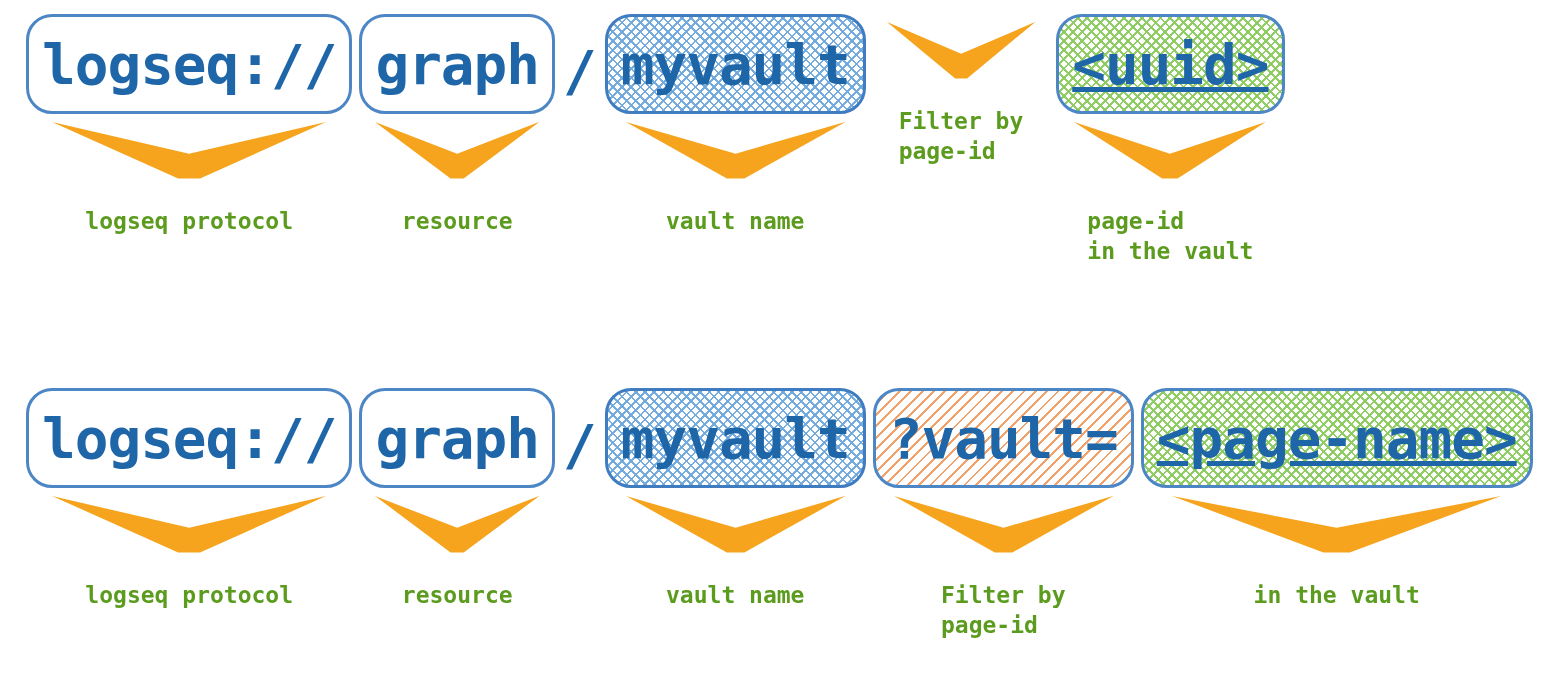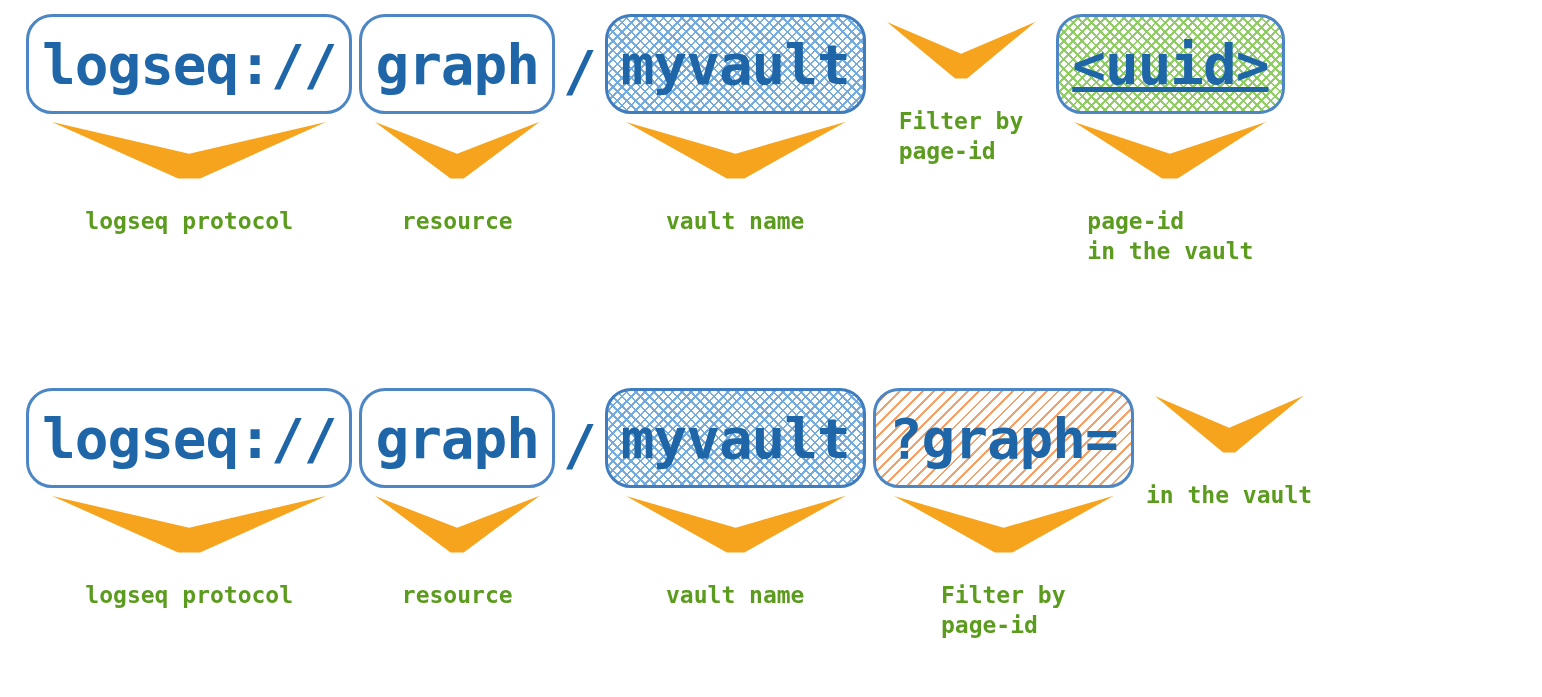--- a/index.html
+++ b/index.html
@@ -177,31 +177,32 @@
     <svg class="chevron" viewBox="0 0 100 34" preserveAspectRatio="none">
         <polygon points="0,0 46,32 54,32 100,0 50,18"></polygon>
       </svg>
     <div class="label">
       <div>vault name</div>
       <div></div>
     </div>
   </div>
 
   <div class="segment">
-    <div class="box hatch-orange">?graph=</div>
+    <div class="box hatch-orange">?vault=</div>
     <svg class="chevron" viewBox="0 0 100 34" preserveAspectRatio="none">
         <polygon points="0,0 46,32 54,32 100,0 50,18"></polygon>
       </svg>
     <div class="label">
       <div>Filter by</div>
       <div>page-id</div>
     </div>
   </div>
 
   <div class="segment">
+    <div class="box hatch-green">&lt;page-name&gt;</div>
     <svg class="chevron" viewBox="0 0 100 34" preserveAspectRatio="none">
         <polygon points="0,0 46,32 54,32 100,0 50,18"></polygon>
       </svg>
     <div class="label">
       <div>in the vault</div>
     </div>
   </div>
 
 </div>
 

